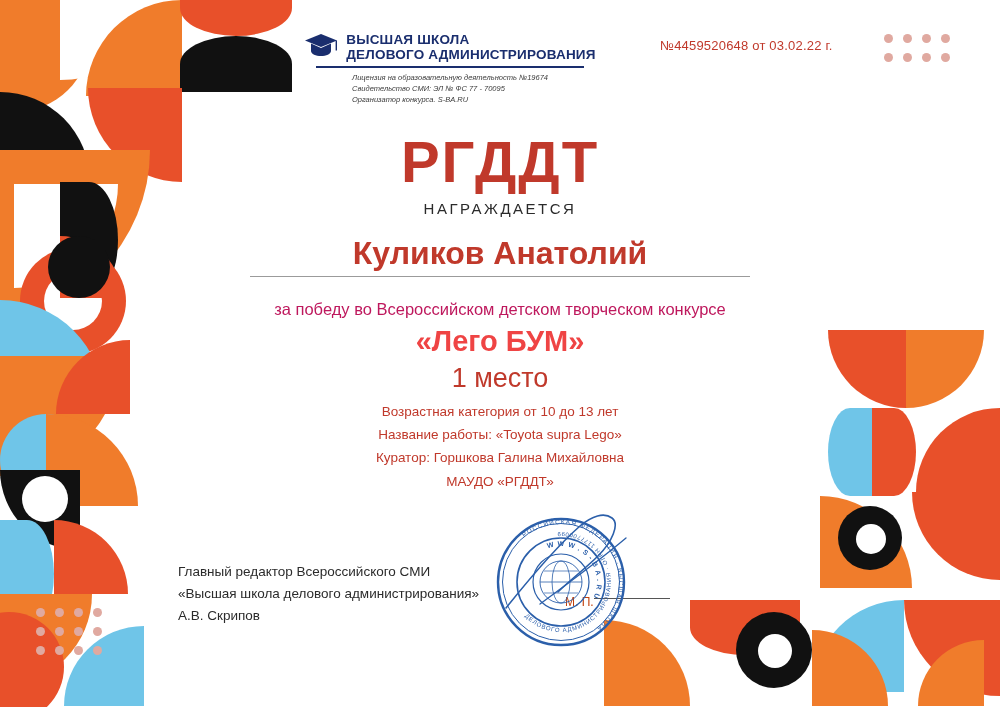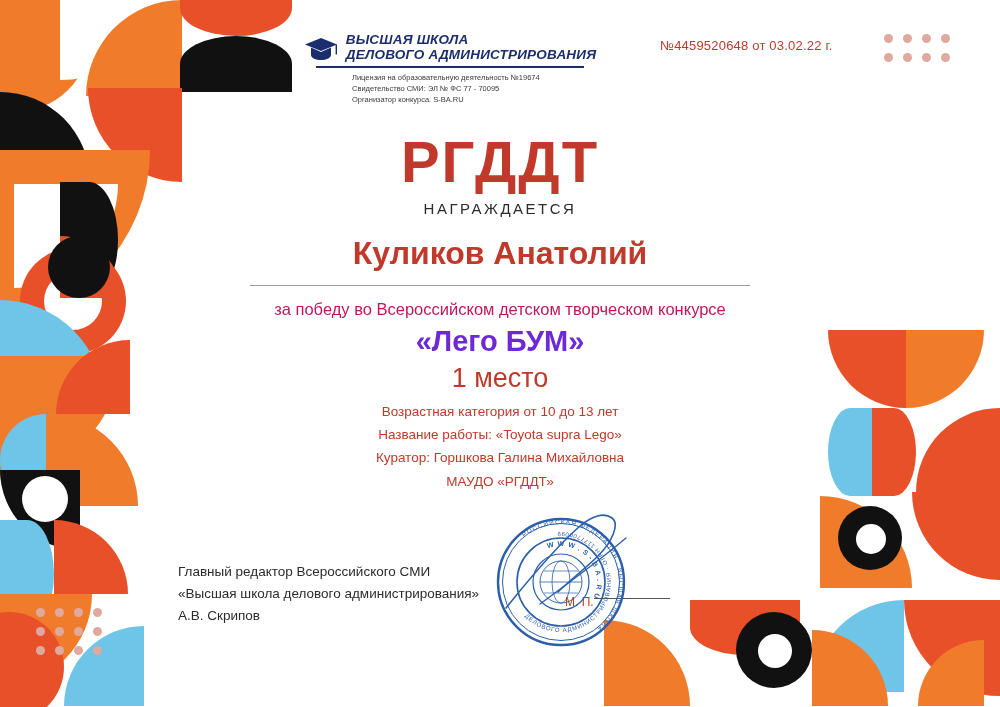--- a/index.html
+++ b/index.html
@@ -49,24 +49,23 @@
   
   .header {
     position: absolute;
     top: 32px;
     left: 300px;
     width: 300px;
     text-align: center;
   }
   .logo-row {
     display: flex;
-    align-items: flex-end;
+    align-items: flex-start;
     justify-content: center;
     gap: 8px;
-    font-style: italic;
   }
   .cap-icon svg { display: block; }
   .logo-text {
     text-align: left;
     line-height: 1.12;
   }
   .logo-line1 {
     font-size: 13.5px;
     font-weight: bold;
     color: #1a2e6e;
@@ -84,20 +83,21 @@
     height: 2px;
     background: #1a2e6e;
   }
   .licenses {
     margin-top: 5px;
     font-size: 7.5px;
     color: #3a3a3a;
     line-height: 1.45;
     text-align: left;
     padding-left: 52px;
+    font-style: italic;
   }
 
   .doc-number {
     position: absolute;
     top: 38px;
     left: 660px;
     font-size: 13px;
     color: #c0392b;
     letter-spacing: .2px;
   }
@@ -126,41 +126,41 @@
   }
   .winner {
     position: absolute;
     top: 235px;
     left: 250px;
     width: 500px;
     text-align: center;
     font-size: 32px;
     font-weight: bold;
     color: #c0392b;
-    padding-bottom: 13px;
+    padding-bottom: 4px;
     border-bottom: 1.5px solid #9b9b9b;
   }
   .reason {
     position: absolute;
     top: 300px;
     left: 0;
     width: 1000px;
     text-align: center;
     font-size: 16.5px;
     color: #be185d;
   }
   .contest {
     position: absolute;
     top: 325px;
     left: 0;
     width: 1000px;
     text-align: center;
     font-size: 29px;
     font-weight: bold;
-    color: #6d28d9;
+    color: #ef4444;
   }
   .place {
     position: absolute;
     top: 363px;
     left: 0;
     width: 1000px;
     text-align: center;
     font-size: 27px;
     color: #c0392b;
   }

